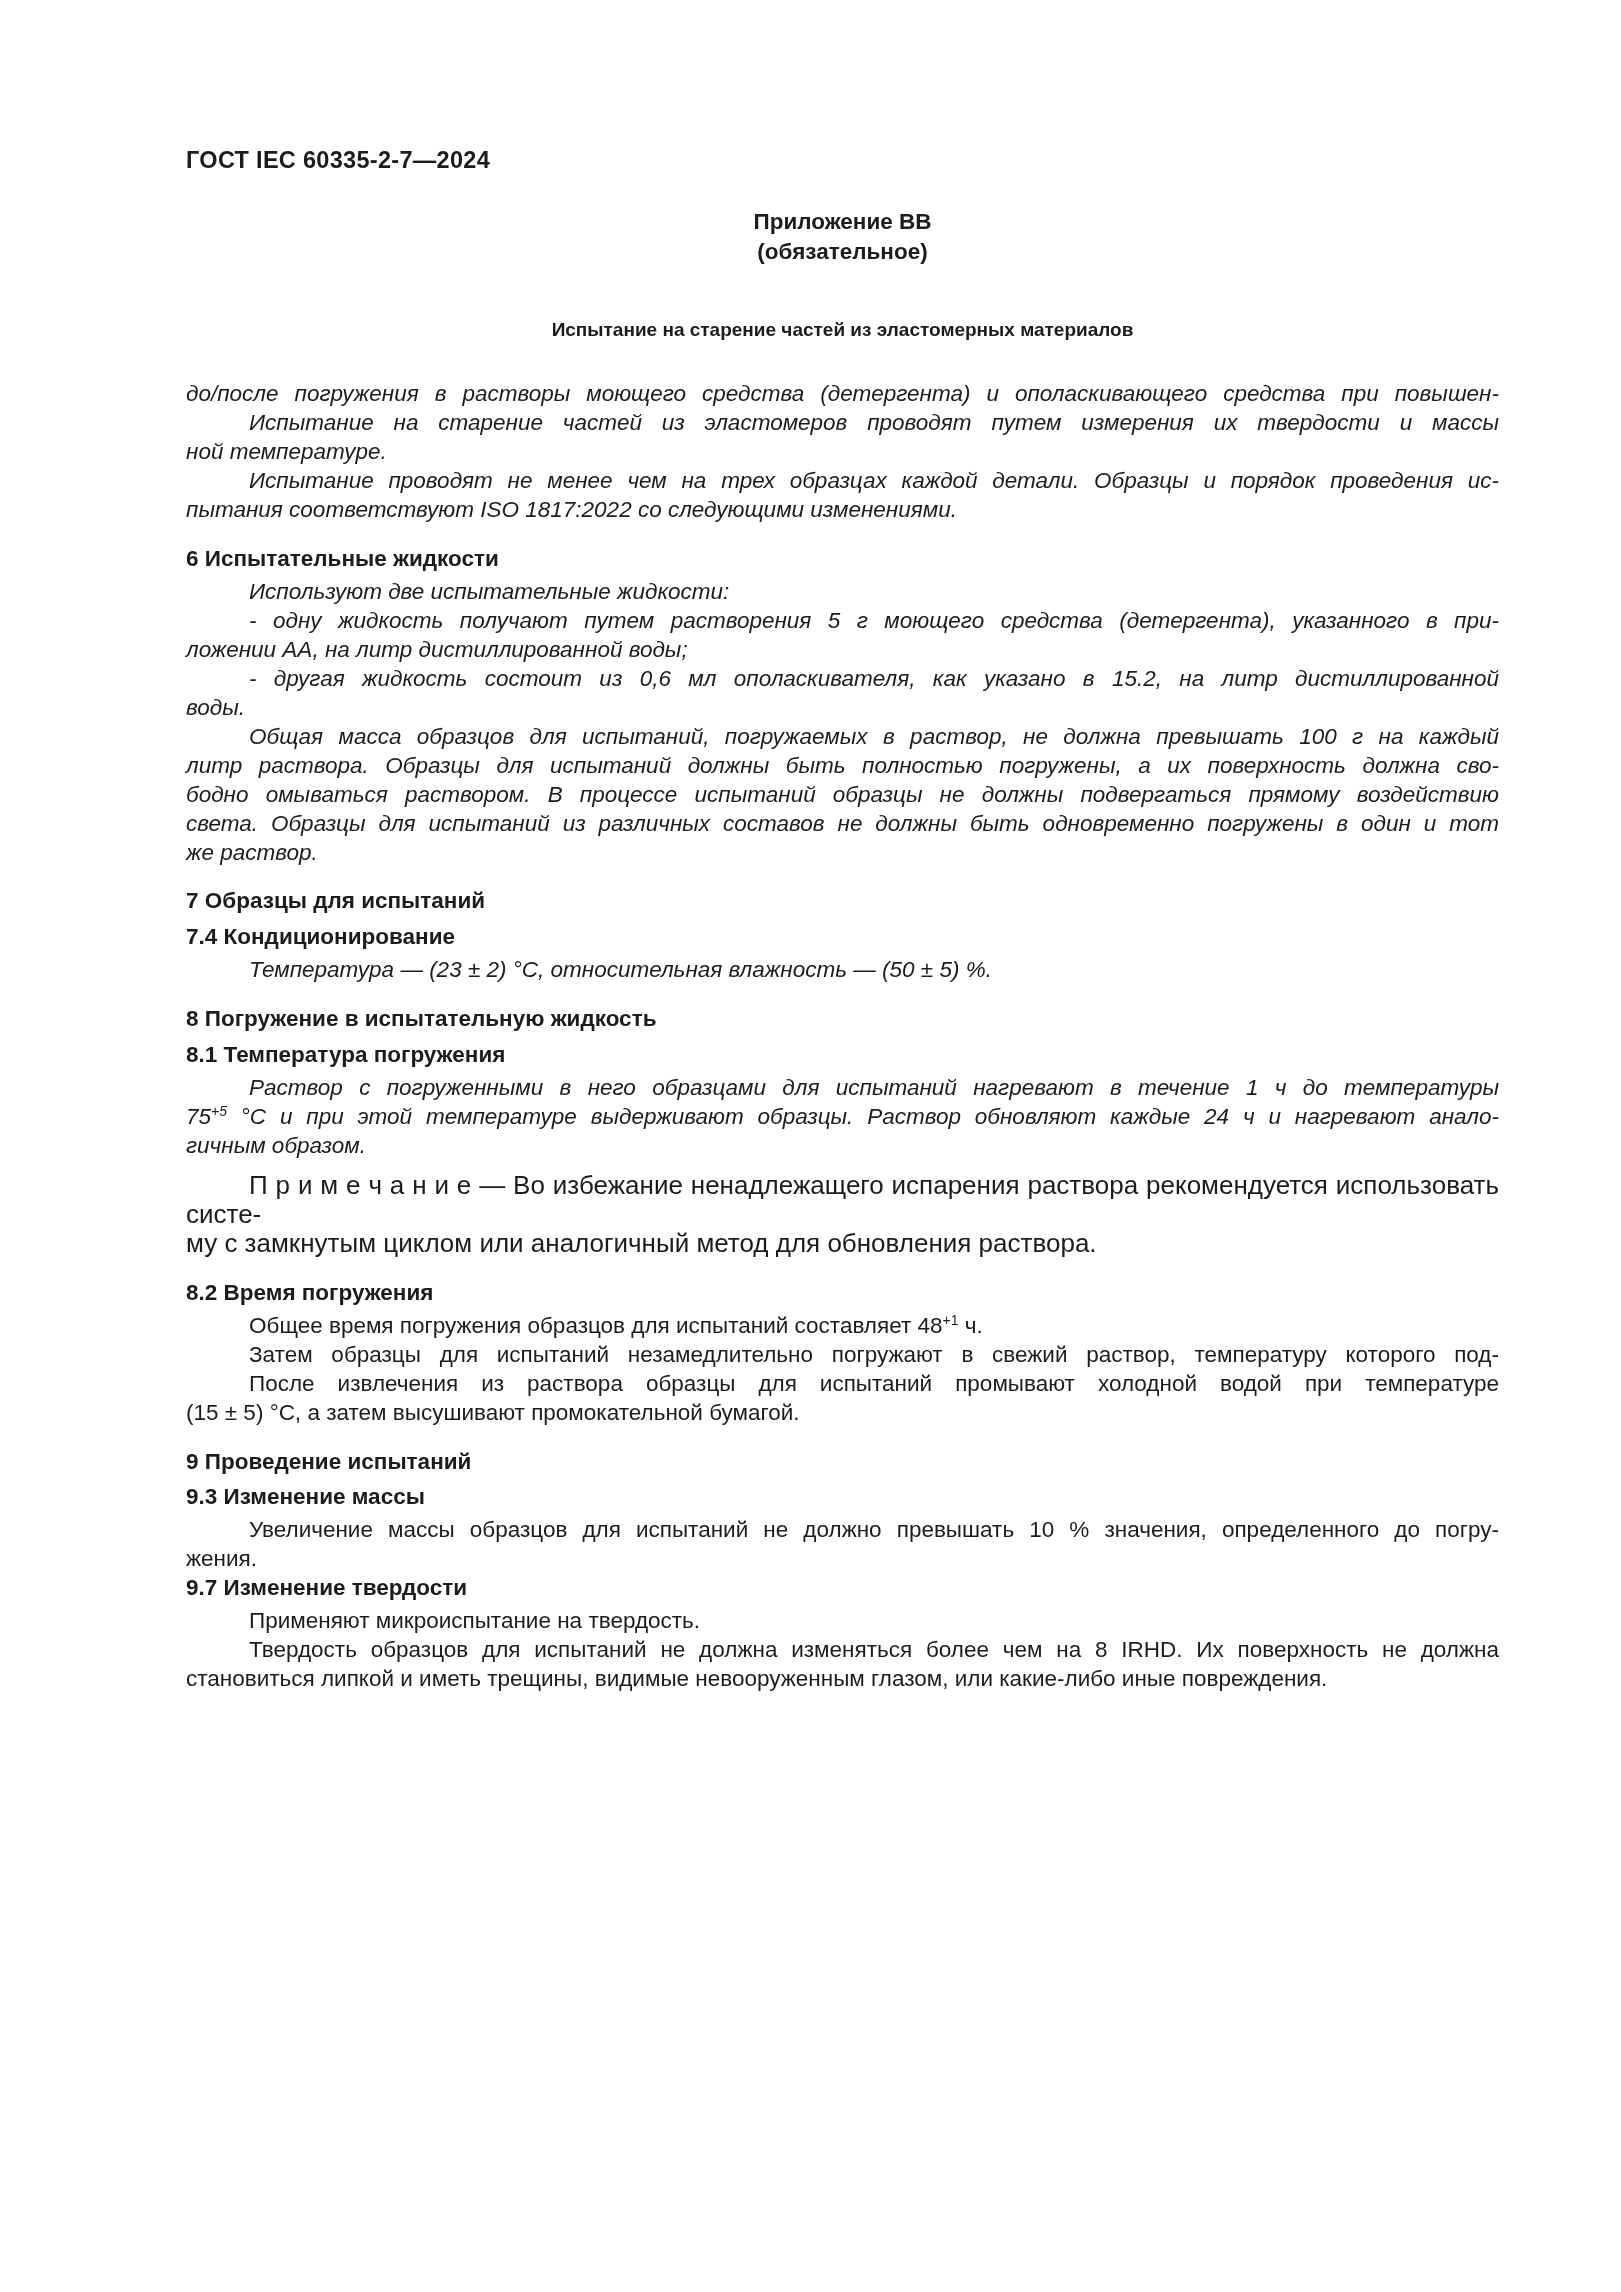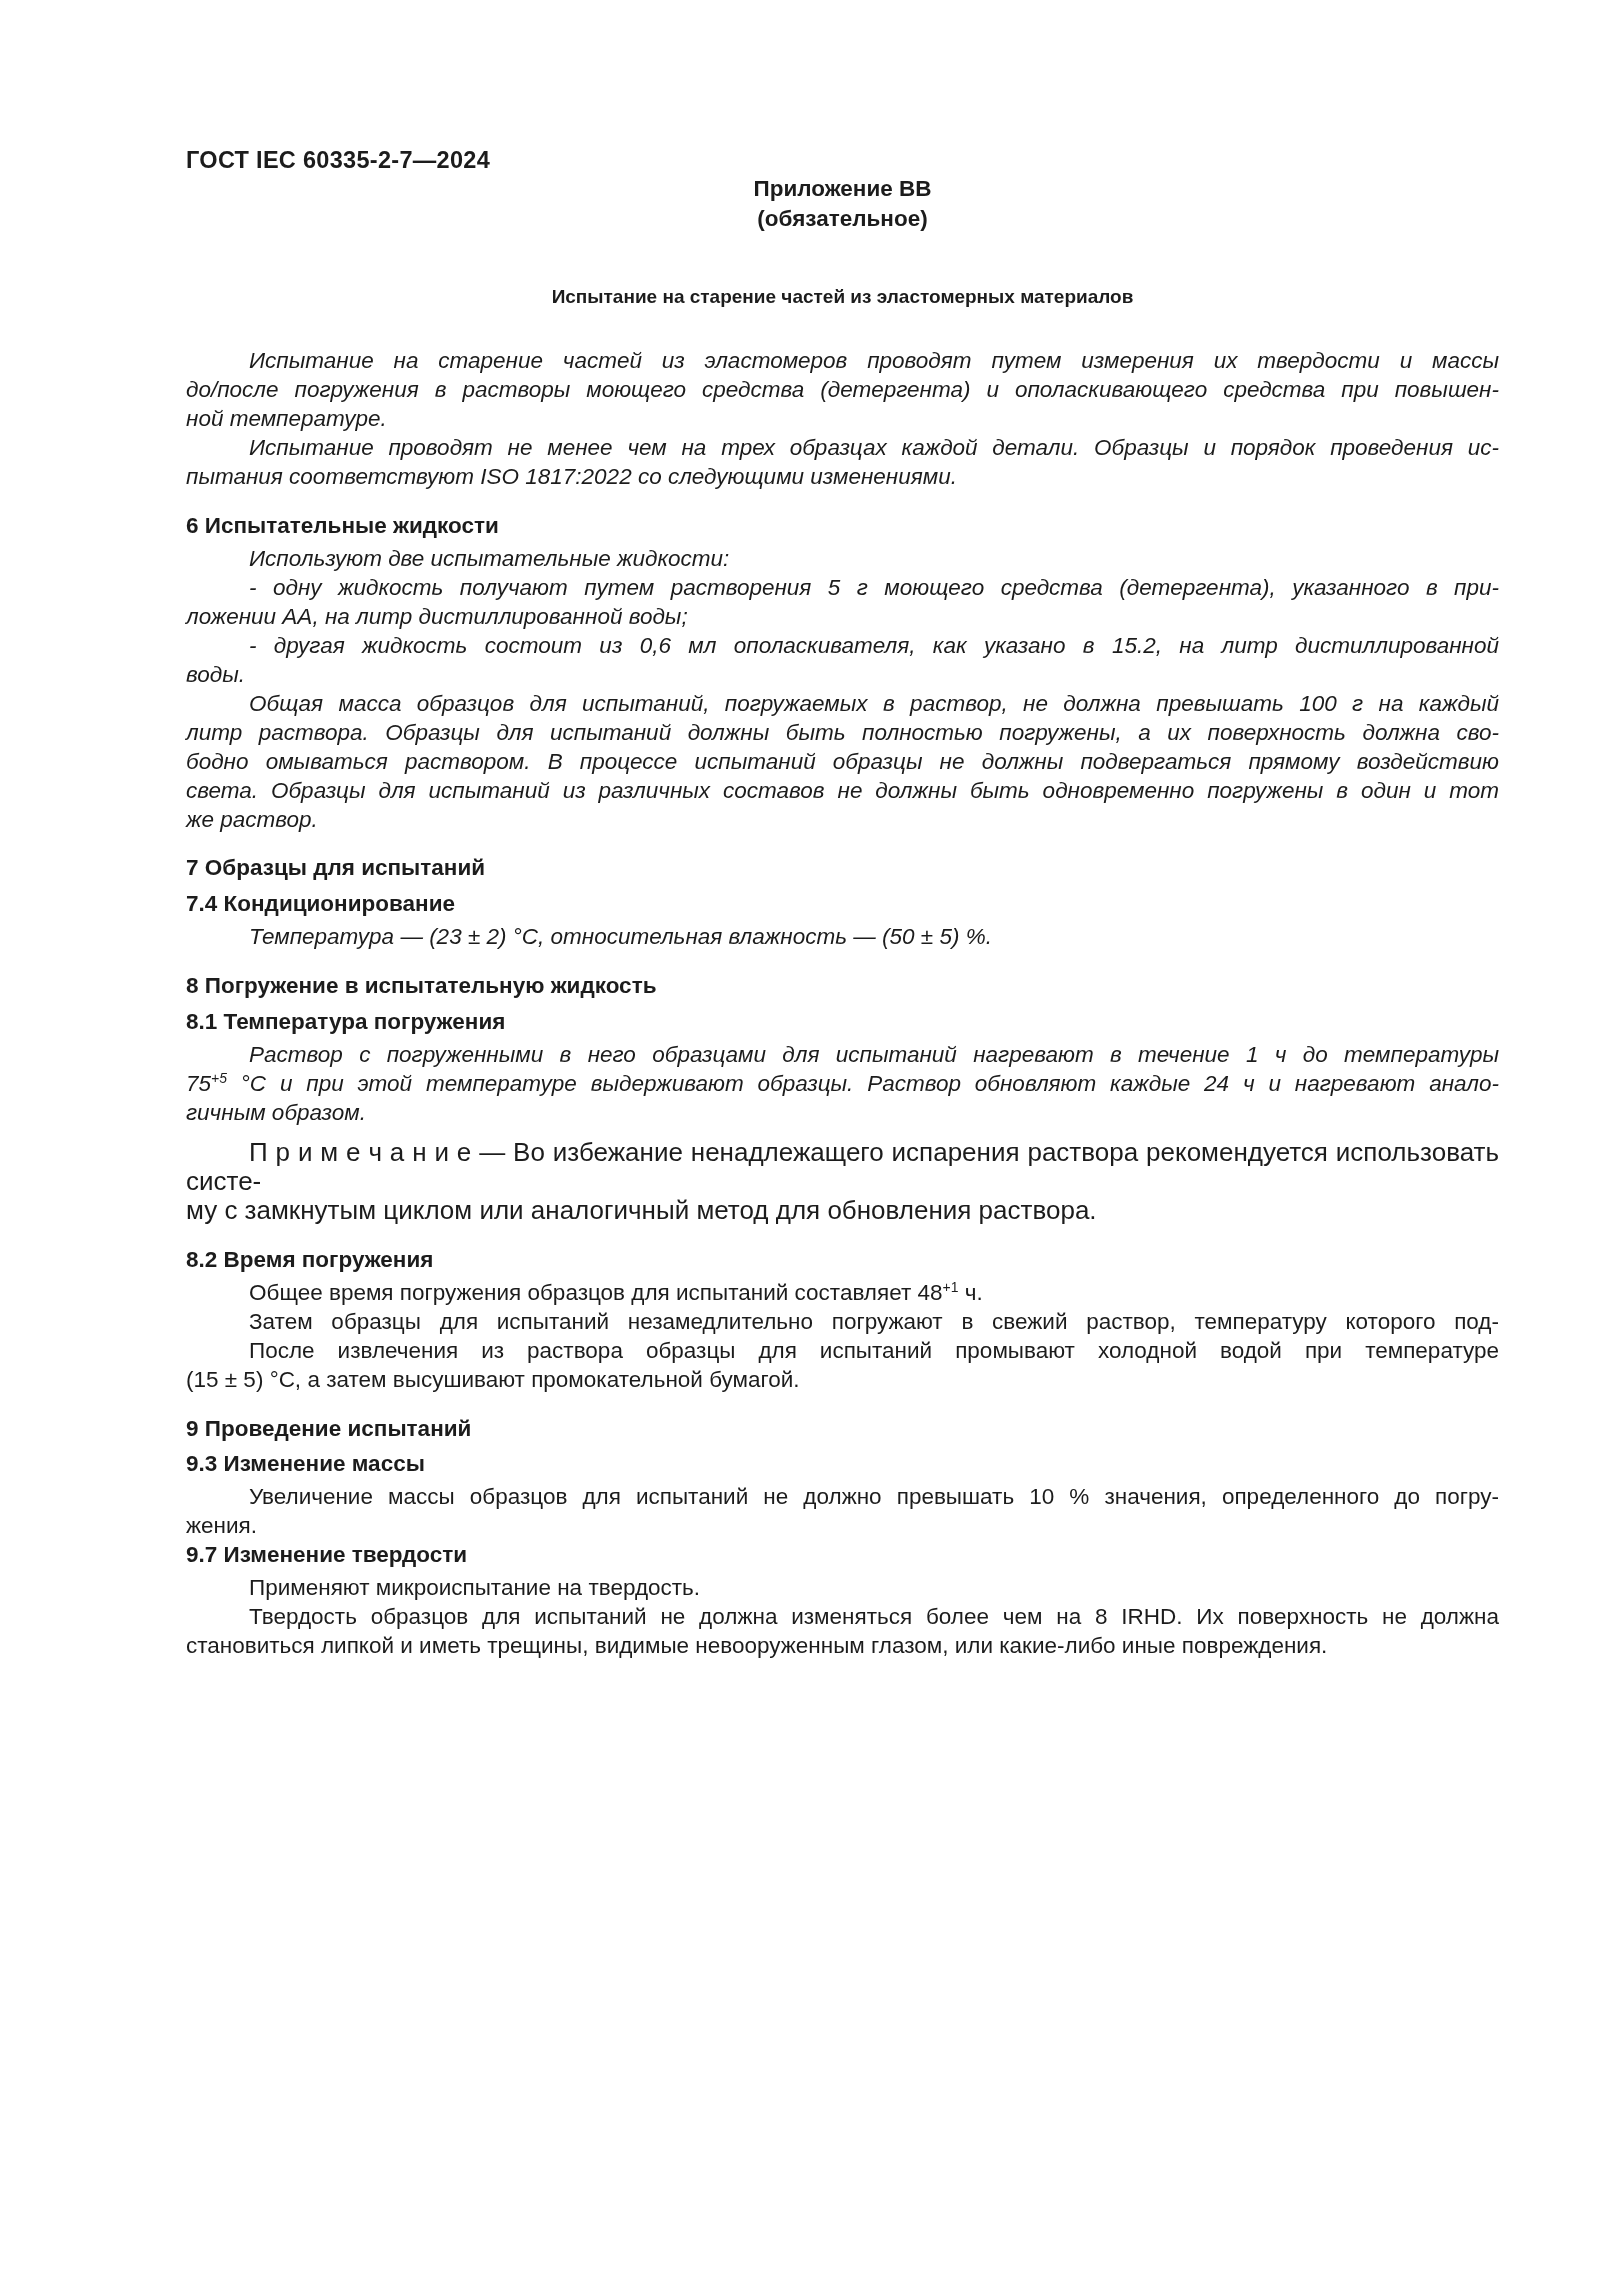--- a/index.html
+++ b/index.html
@@ -14,20 +14,21 @@
     padding: 147px 122px 0 186px;
     overflow: hidden;
   }
   .running-header {
     font-weight: 700;
     font-size: 23.5px;
     line-height: 27.4px;
     letter-spacing: 0.3px;
   }
   .annex-head {
+    margin-top: 33px;
     text-align: center;
     font-weight: 700;
     font-size: 22.5px;
     line-height: 30px;
   }
   .doc-title {
     margin-top: 48px;
     text-align: center;
     font-weight: 700;
     font-size: 19px;
@@ -69,22 +70,22 @@
 
   <div class="annex-head">
     <div>Приложение ВВ</div>
     <div>(обязательное)</div>
   </div>
 
   <div class="doc-title">Испытание на старение частей из эластомерных материалов</div>
 
   <main class="content">
       <div class="blk para italic">
+        <div class="line just">до/после погружения в растворы моющего средства (детергента) и ополаскивающего средства при повышен-</div>
         <div class="line first just">Испытание на старение частей из эластомеров проводят путем измерения их твердости и массы</div>
-        <div class="line just">до/после погружения в растворы моющего средства (детергента) и ополаскивающего средства при повышен-</div>
         <div class="line">ной температуре.</div>
       </div>
       <div class="blk para italic">
         <div class="line first just">Испытание проводят не менее чем на трех образцах каждой детали. Образцы и порядок проведения ис-</div>
         <div class="line">пытания соответствуют ISO 1817:2022 со следующими изменениями.</div>
       </div>
       <div class="blk heading">
         <div class="line">6 Испытательные жидкости</div>
       </div>
       <div class="blk para italic">

